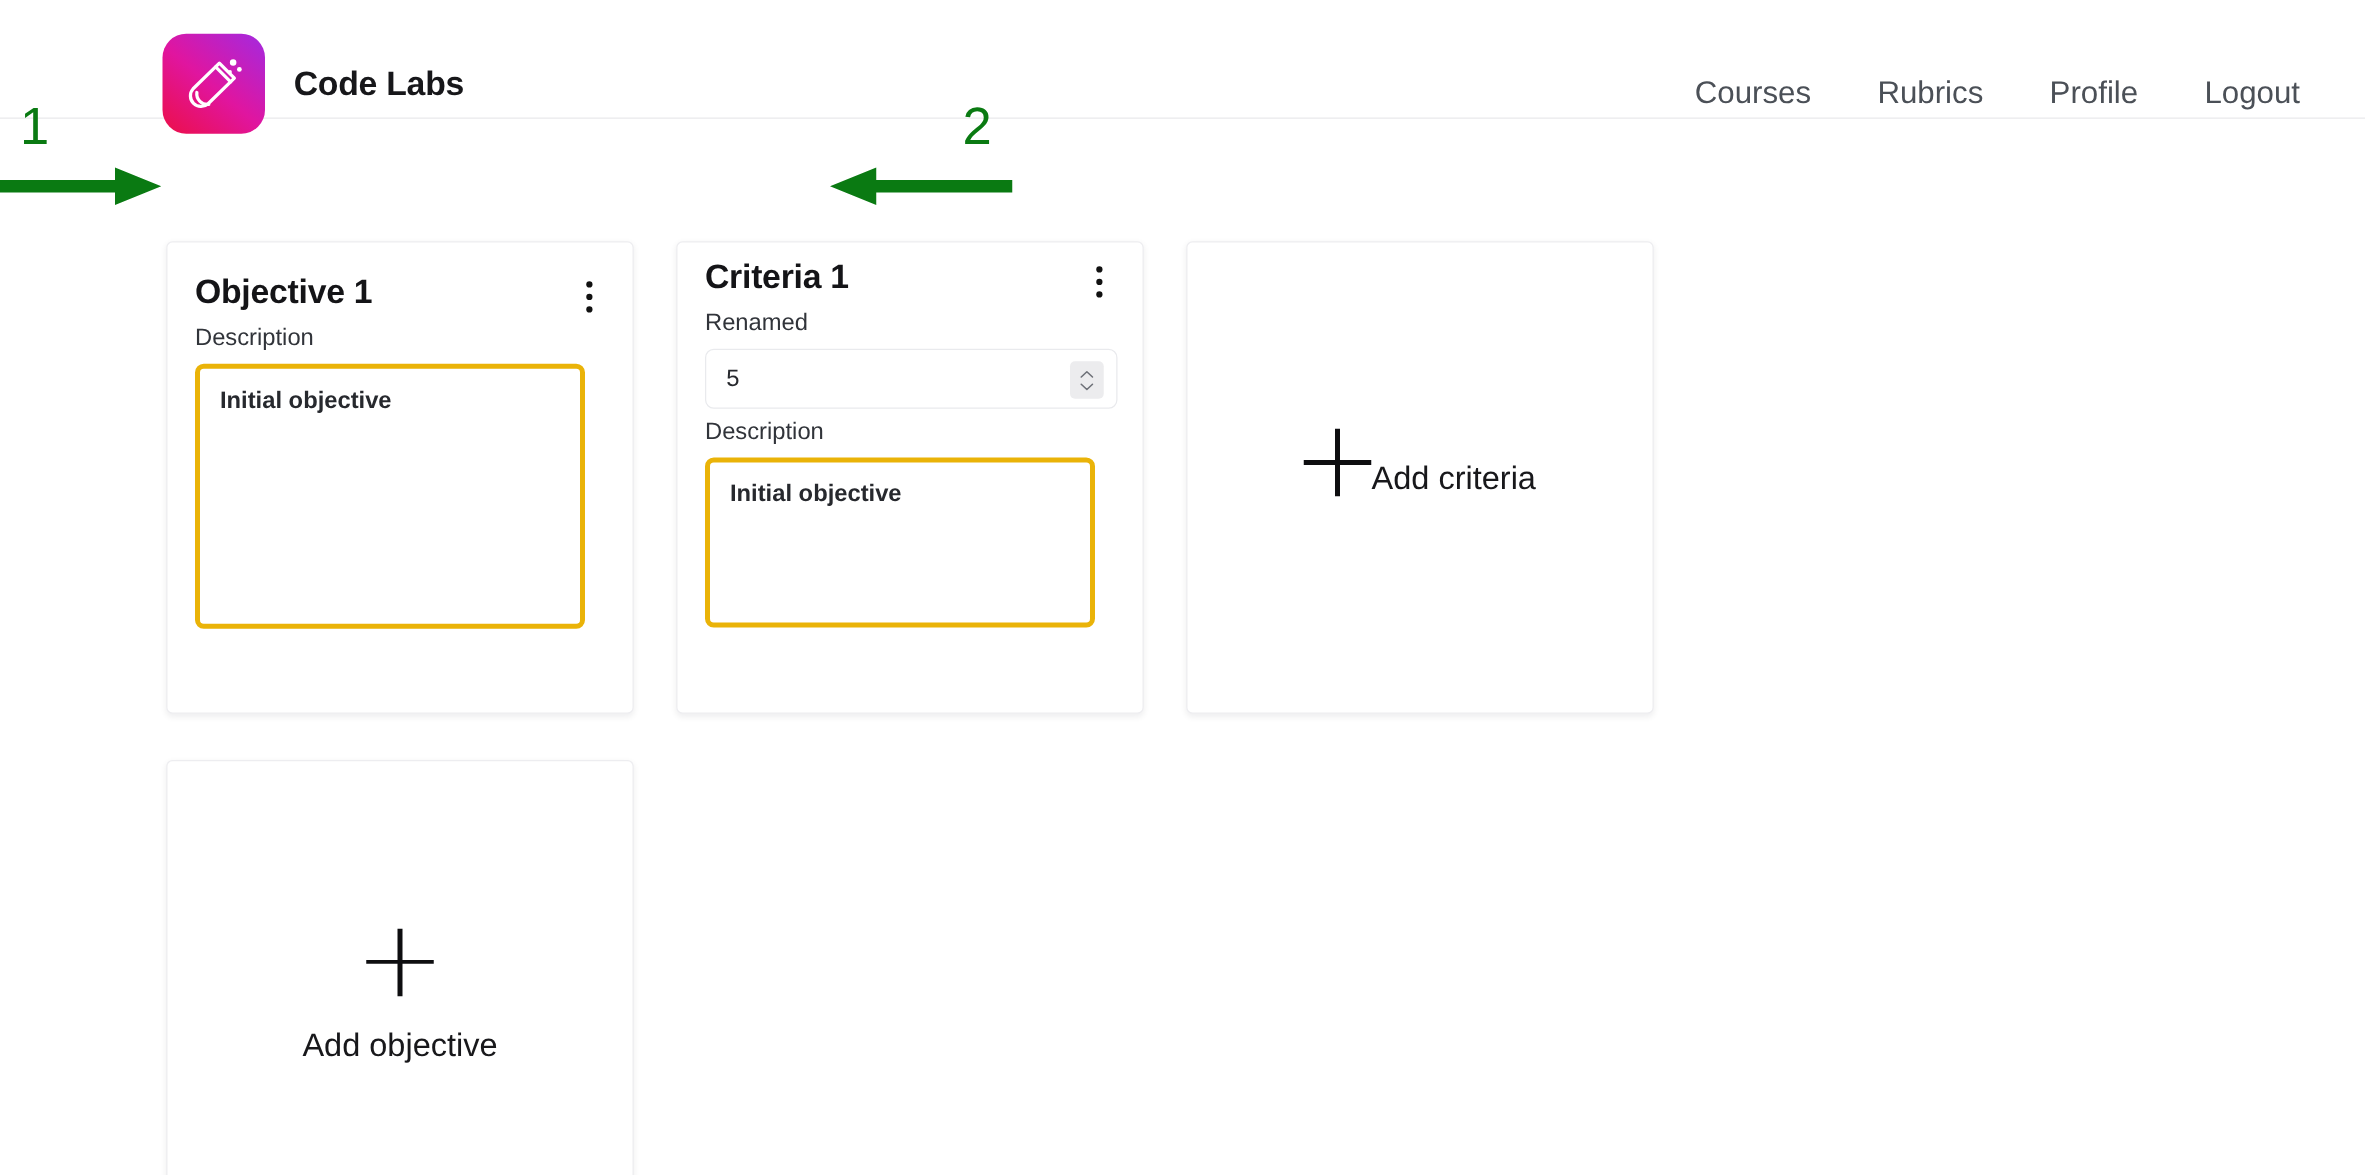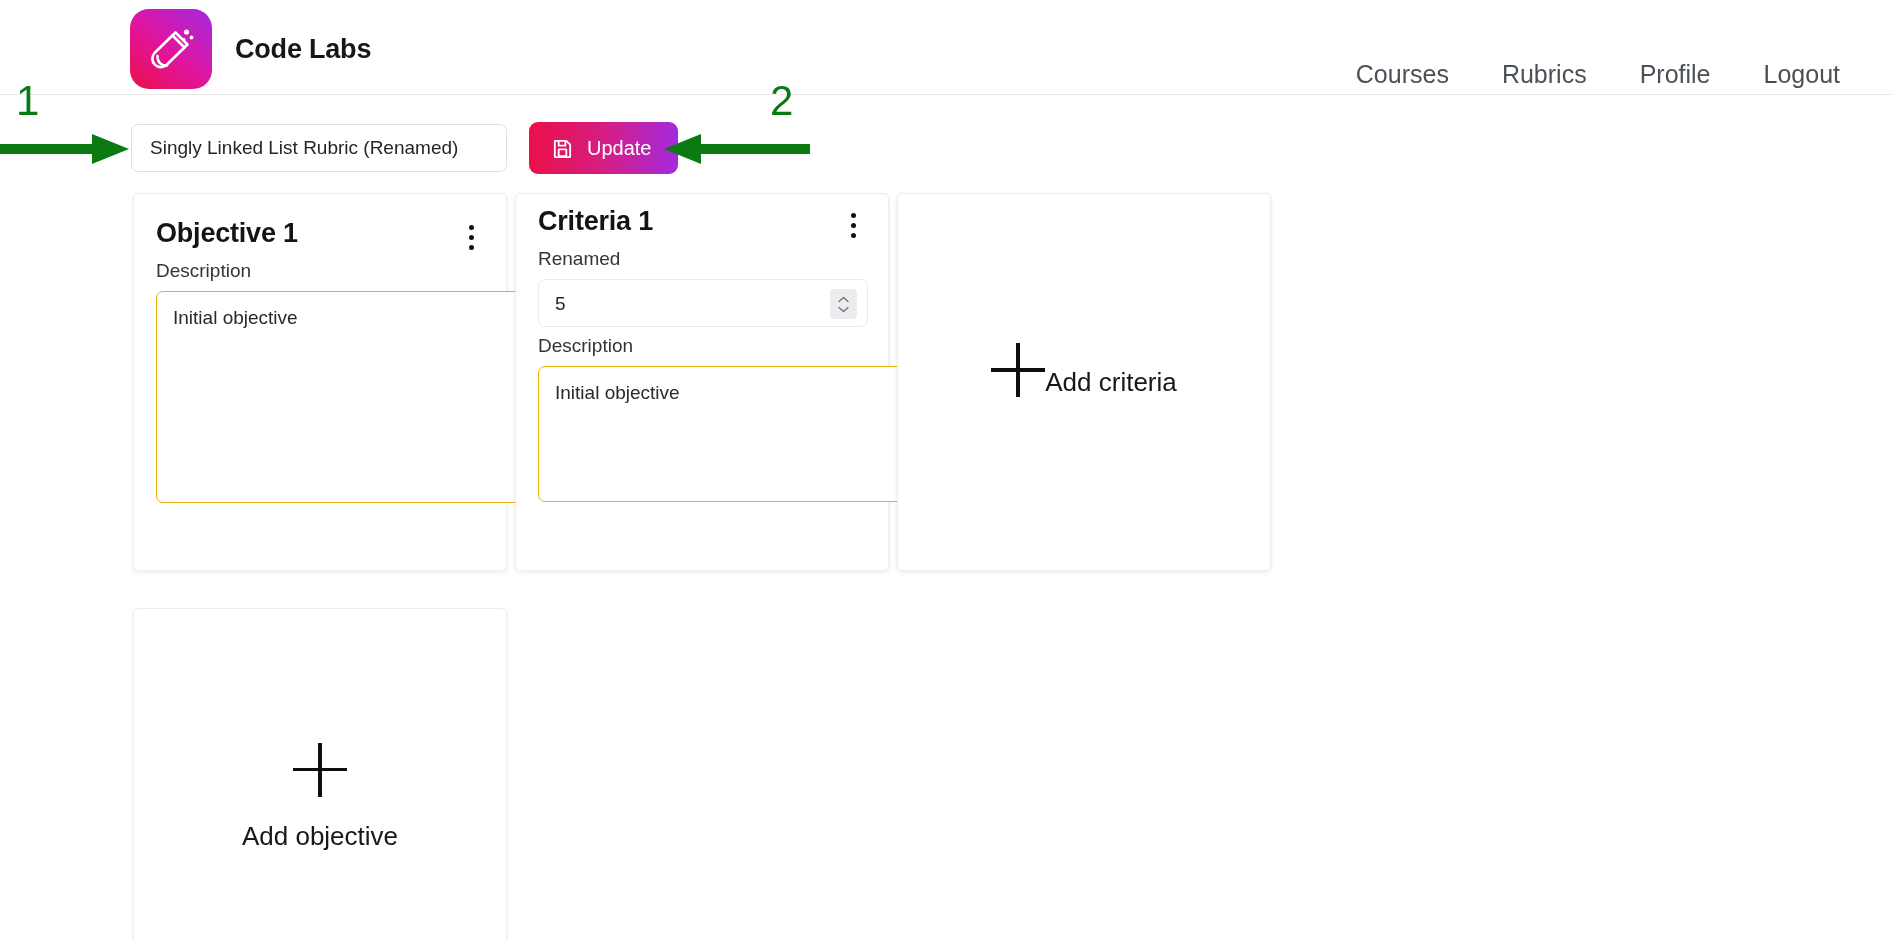--- a/index.html
+++ b/index.html
@@ -21,21 +21,21 @@
     top: 0; left: 0;
     width: 1892px;
     height: 95px;
     border-bottom: 1px solid #e9e9ec;
     background: #fff;
   }
 
   .brand {
     position: absolute;
     left: 130px;
-    top: 9px;
+    top: 27px;
     display: flex;
     align-items: center;
     gap: 23px;
   }
 
   .logo-tile {
     width: 82px; height: 80px;
     border-radius: 19px;
     background: linear-gradient(40deg, #ec0f48 0%, #e0159f 48%, #a32ae0 100%);
     display: flex; align-items: center; justify-content: center;
@@ -103,21 +103,21 @@
     align-items: center;
     gap: 13px;
     cursor: pointer;
     white-space: nowrap;
   }
   .update-btn svg { display: block; flex: none; }
 
   
   .board { position: absolute; top: 193px; left: 133px; }
 
-  .row { position: absolute; display: flex; align-items: flex-start; gap: 8px; }
+  .row { position: absolute; display: flex; align-items: flex-start; gap: 34px; }
   .row-objectives { top: 0; left: 0; }
   .row-addobj { top: 415px; left: 0; }
 
   .card {
     background: #fff;
     border: 1px solid #ededf0;
     border-radius: 5px;
     box-shadow: 0 2px 5px rgba(20,20,30,0.07);
   }
 
@@ -153,28 +153,29 @@
   .kebab i { width: 5px; height: 5px; border-radius: 50%; background: #111; display: block; }
 
   .field-label {
     font-size: 19px;
     color: #31343a;
     margin-top: 8px;
     margin-bottom: 9px;
   }
 
   .textarea-box {
-    width: 380px;
-    border: 1px solid #eab308;
+    width: 312px;
+    border: 4px solid #eab308;
     border-radius: 7px;
     background: #fff;
     font-size: 19px;
     color: #27292e;
     padding: 14px 16px;
     line-height: 1.3;
+    font-weight: bold;
   }
   .ta-objective { height: 212px; }
   .ta-criteria  { height: 136px; }
 
   .number-wrap {
     position: relative;
     width: 330px;
     height: 48px;
     border: 1px solid #e9eaed;
     border-radius: 7px;
@@ -253,35 +254,20 @@
     </div>
 
     <div class="nav">
       <a href="#">Courses</a>
       <a href="#">Rubrics</a>
       <a href="#">Profile</a>
       <a href="#">Logout</a>
     </div>
   </div>
 
-  <div class="toolbar">
-    <input class="name-input" type="text" value="Singly Linked List Rubric (Renamed)" style="">
-    <button class="update-btn">
-      <span>
-        <svg width="23" height="23" viewBox="0 0 24 24" aria-hidden="true">
-          <g fill="none" stroke="#ffffff" stroke-width="1.9" stroke-linecap="round" stroke-linejoin="round">
-            <path d="M4 4h12l4 4v12a1 1 0 0 1-1 1H5a1 1 0 0 1-1-1V5a1 1 0 0 1 1-1z"></path>
-            <path d="M8 4v5h7V4"></path>
-            <rect x="8" y="13" width="8" height="7" rx="0.6"></rect>
-          </g>
-        </svg>
-      </span>
-      <span>Update</span>
-    </button>
-  </div>
 
   <div class="board">
 
     <div class="row row-objectives">
 
       <div class="card card-objective">
         <div class="card-head">
           <div class="card-title">Objective 1</div>
           <div class="kebab">
             <i></i>

